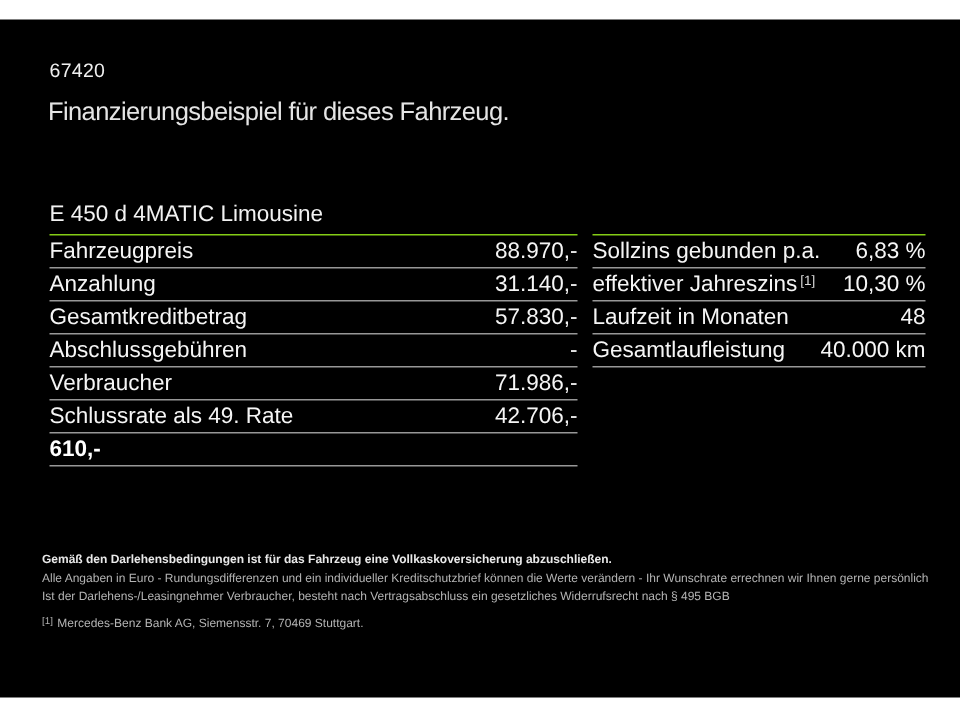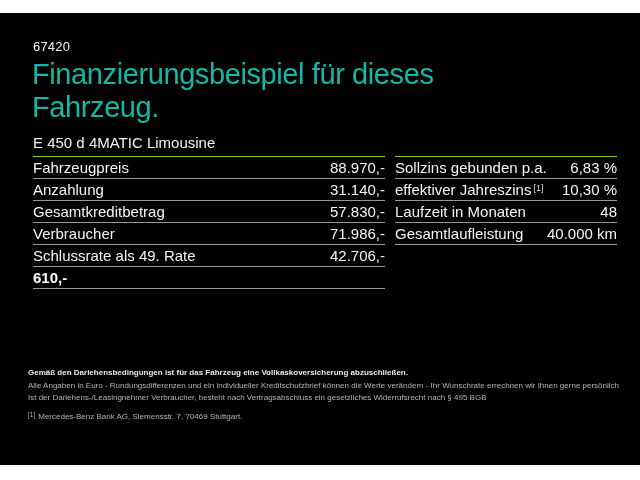--- a/index.html
+++ b/index.html
@@ -11,22 +11,22 @@
   .stage{
     position:absolute;left:0;top:13px;width:640px;height:452px;
     background:#000000;color:#ffffff;
   }
   .ref{
     position:absolute;left:33px;top:27px;
     font-size:13px;line-height:14px;color:#efefef;letter-spacing:0.2px;
   }
   .title{
     position:absolute;left:32px;top:45px;width:410px;
-    font-size:29px;line-height:33px;letter-spacing:-0.4px;
-    font-weight:400;color:#14b8a6;
+    font-size:17px;line-height:33px;letter-spacing:-0.4px;
+    font-weight:400;color:#e5e5e5;
   }
   .model{
     position:absolute;left:33px;top:121px;
     font-size:15px;line-height:18px;color:#f2f2f2;
   }
   .tbl{
     position:absolute;top:143px;
     border-top:1px solid #84cc16;
     font-size:15px;
   }
@@ -69,20 +69,24 @@
     </div>
     <div class="row">
       <span class="lab">Anzahlung</span>
       <span class="val">31.140,-</span>
     </div>
     <div class="row">
       <span class="lab">Gesamtkreditbetrag</span>
       <span class="val">57.830,-</span>
     </div>
     <div class="row">
+      <span class="lab">Abschlussgebühren</span>
+      <span class="val">-</span>
+    </div>
+    <div class="row">
       <span class="lab">Verbraucher</span>
       <span class="val">71.986,-</span>
     </div>
     <div class="row">
       <span class="lab">Schlussrate als 49. Rate</span>
       <span class="val">42.706,-</span>
     </div>
     <div class="row bold">
       <span class="val">610,-</span>
     </div>

